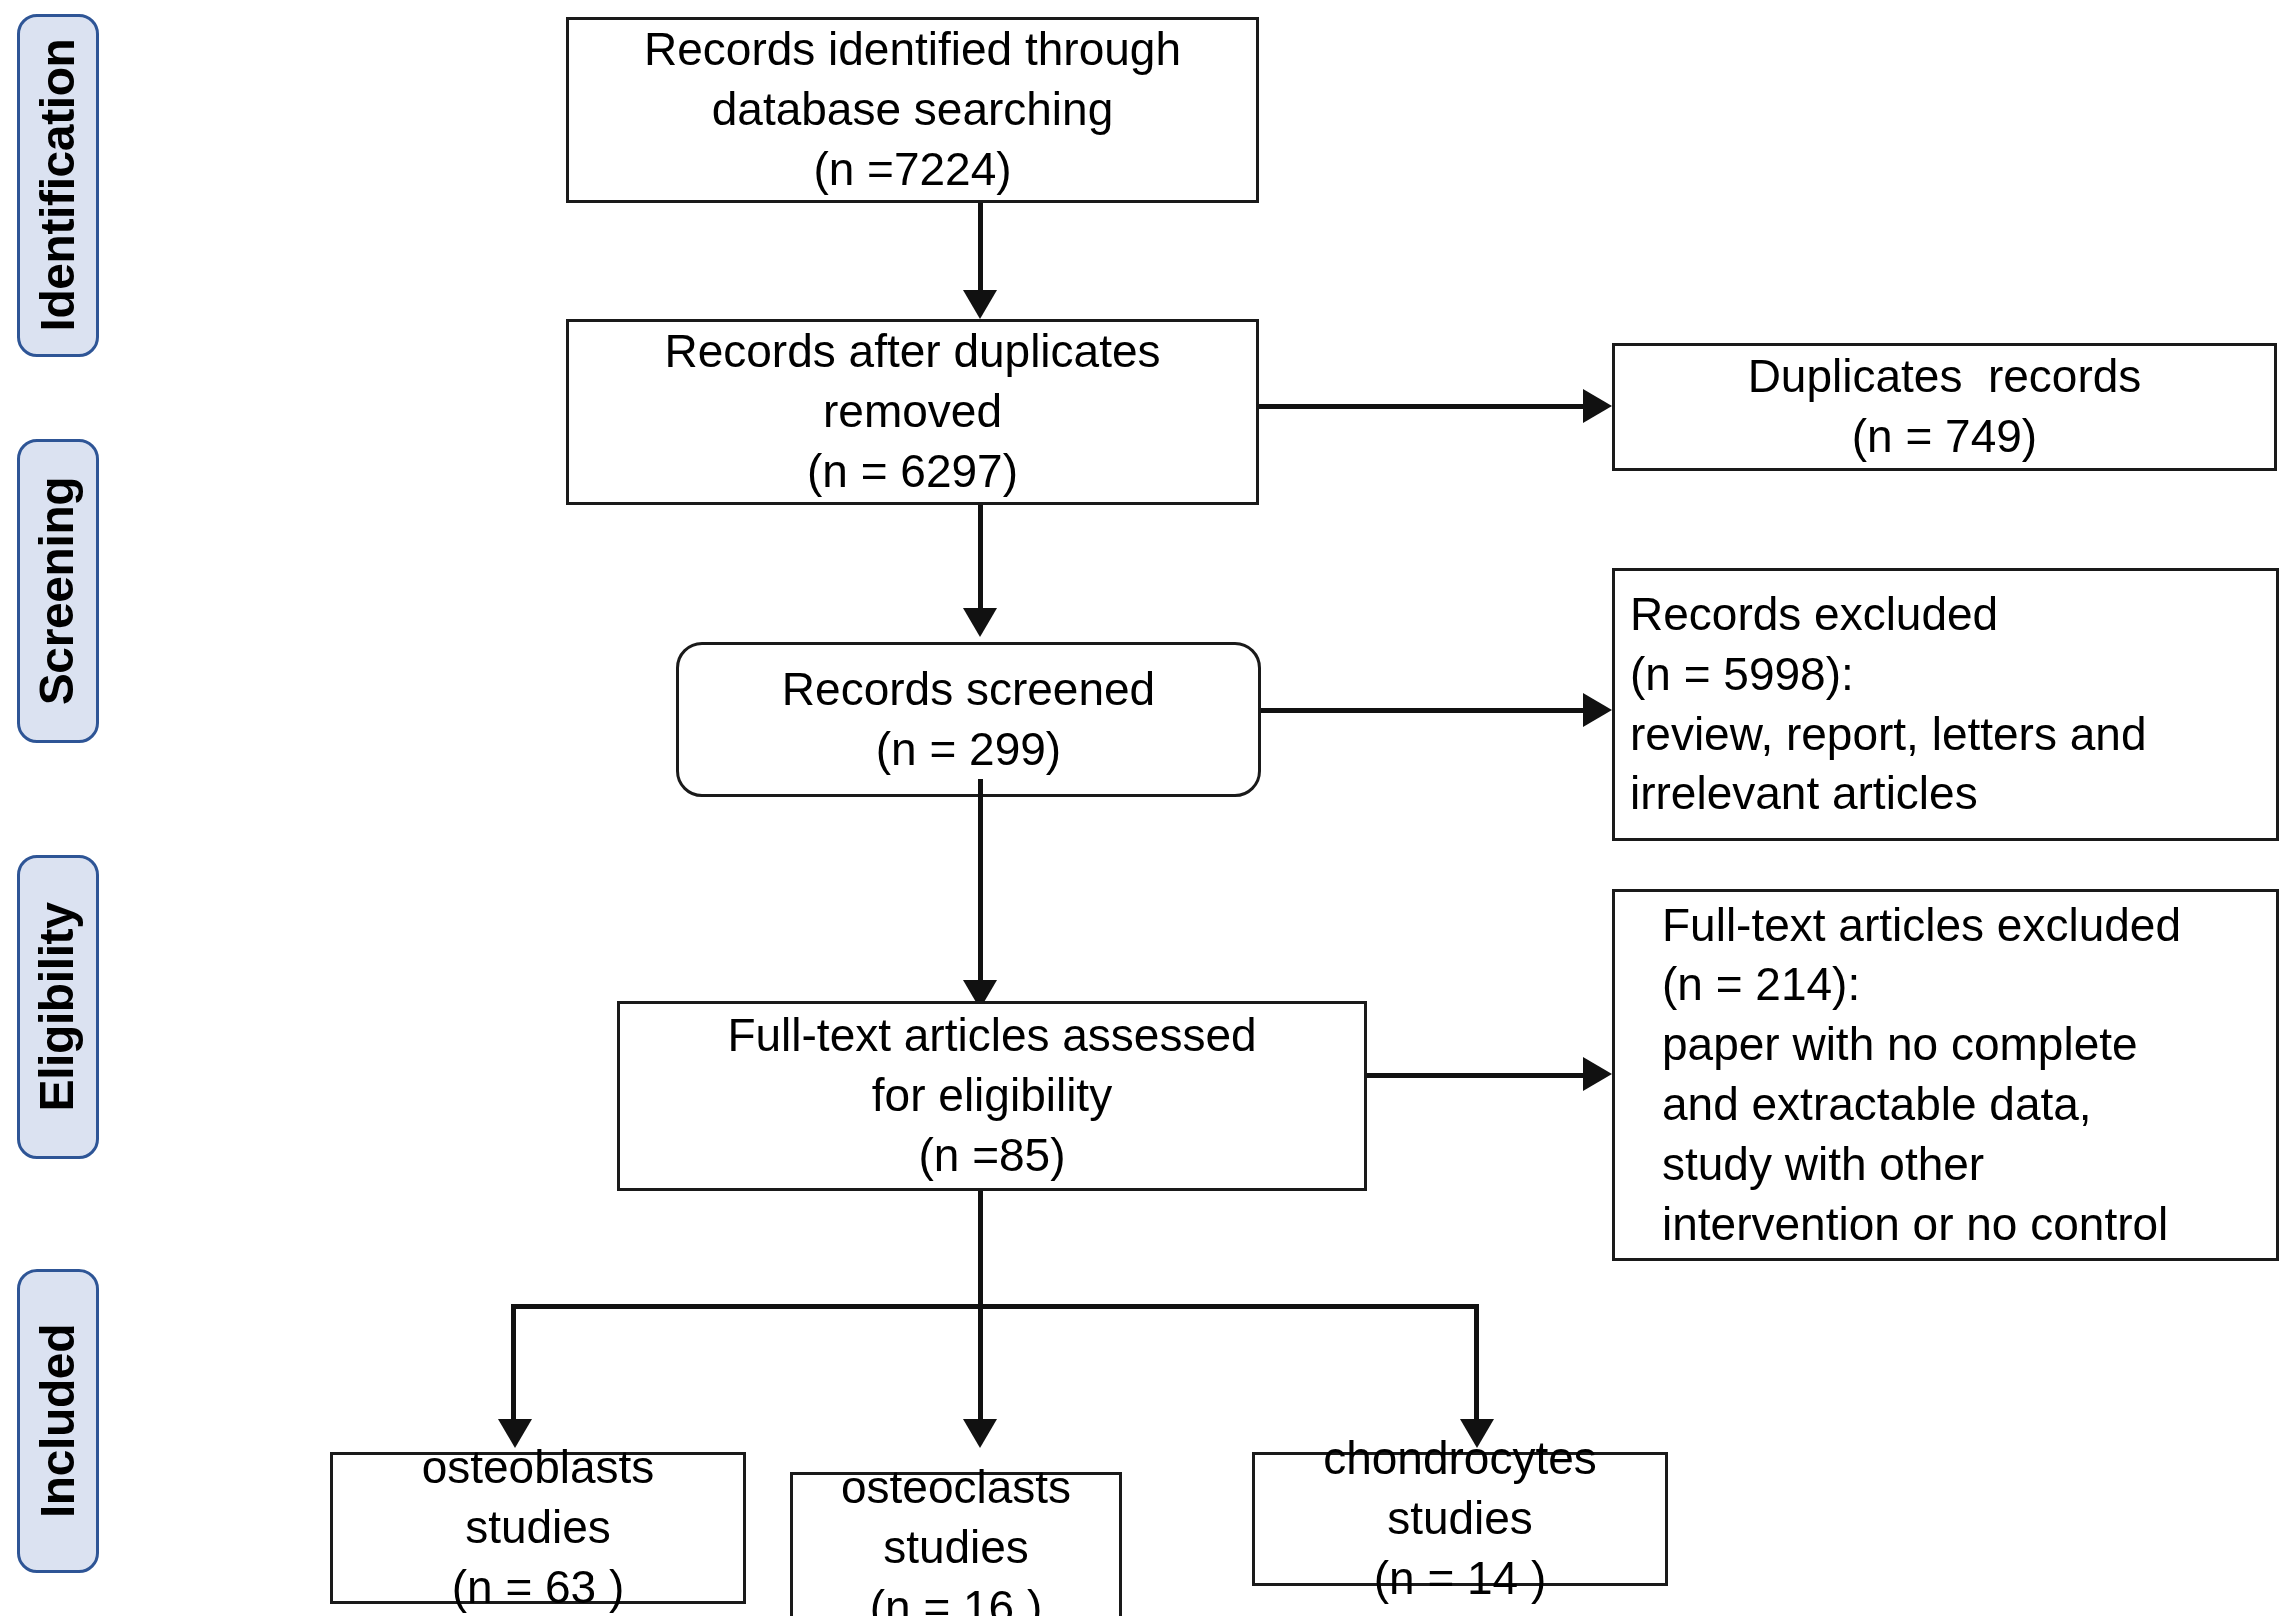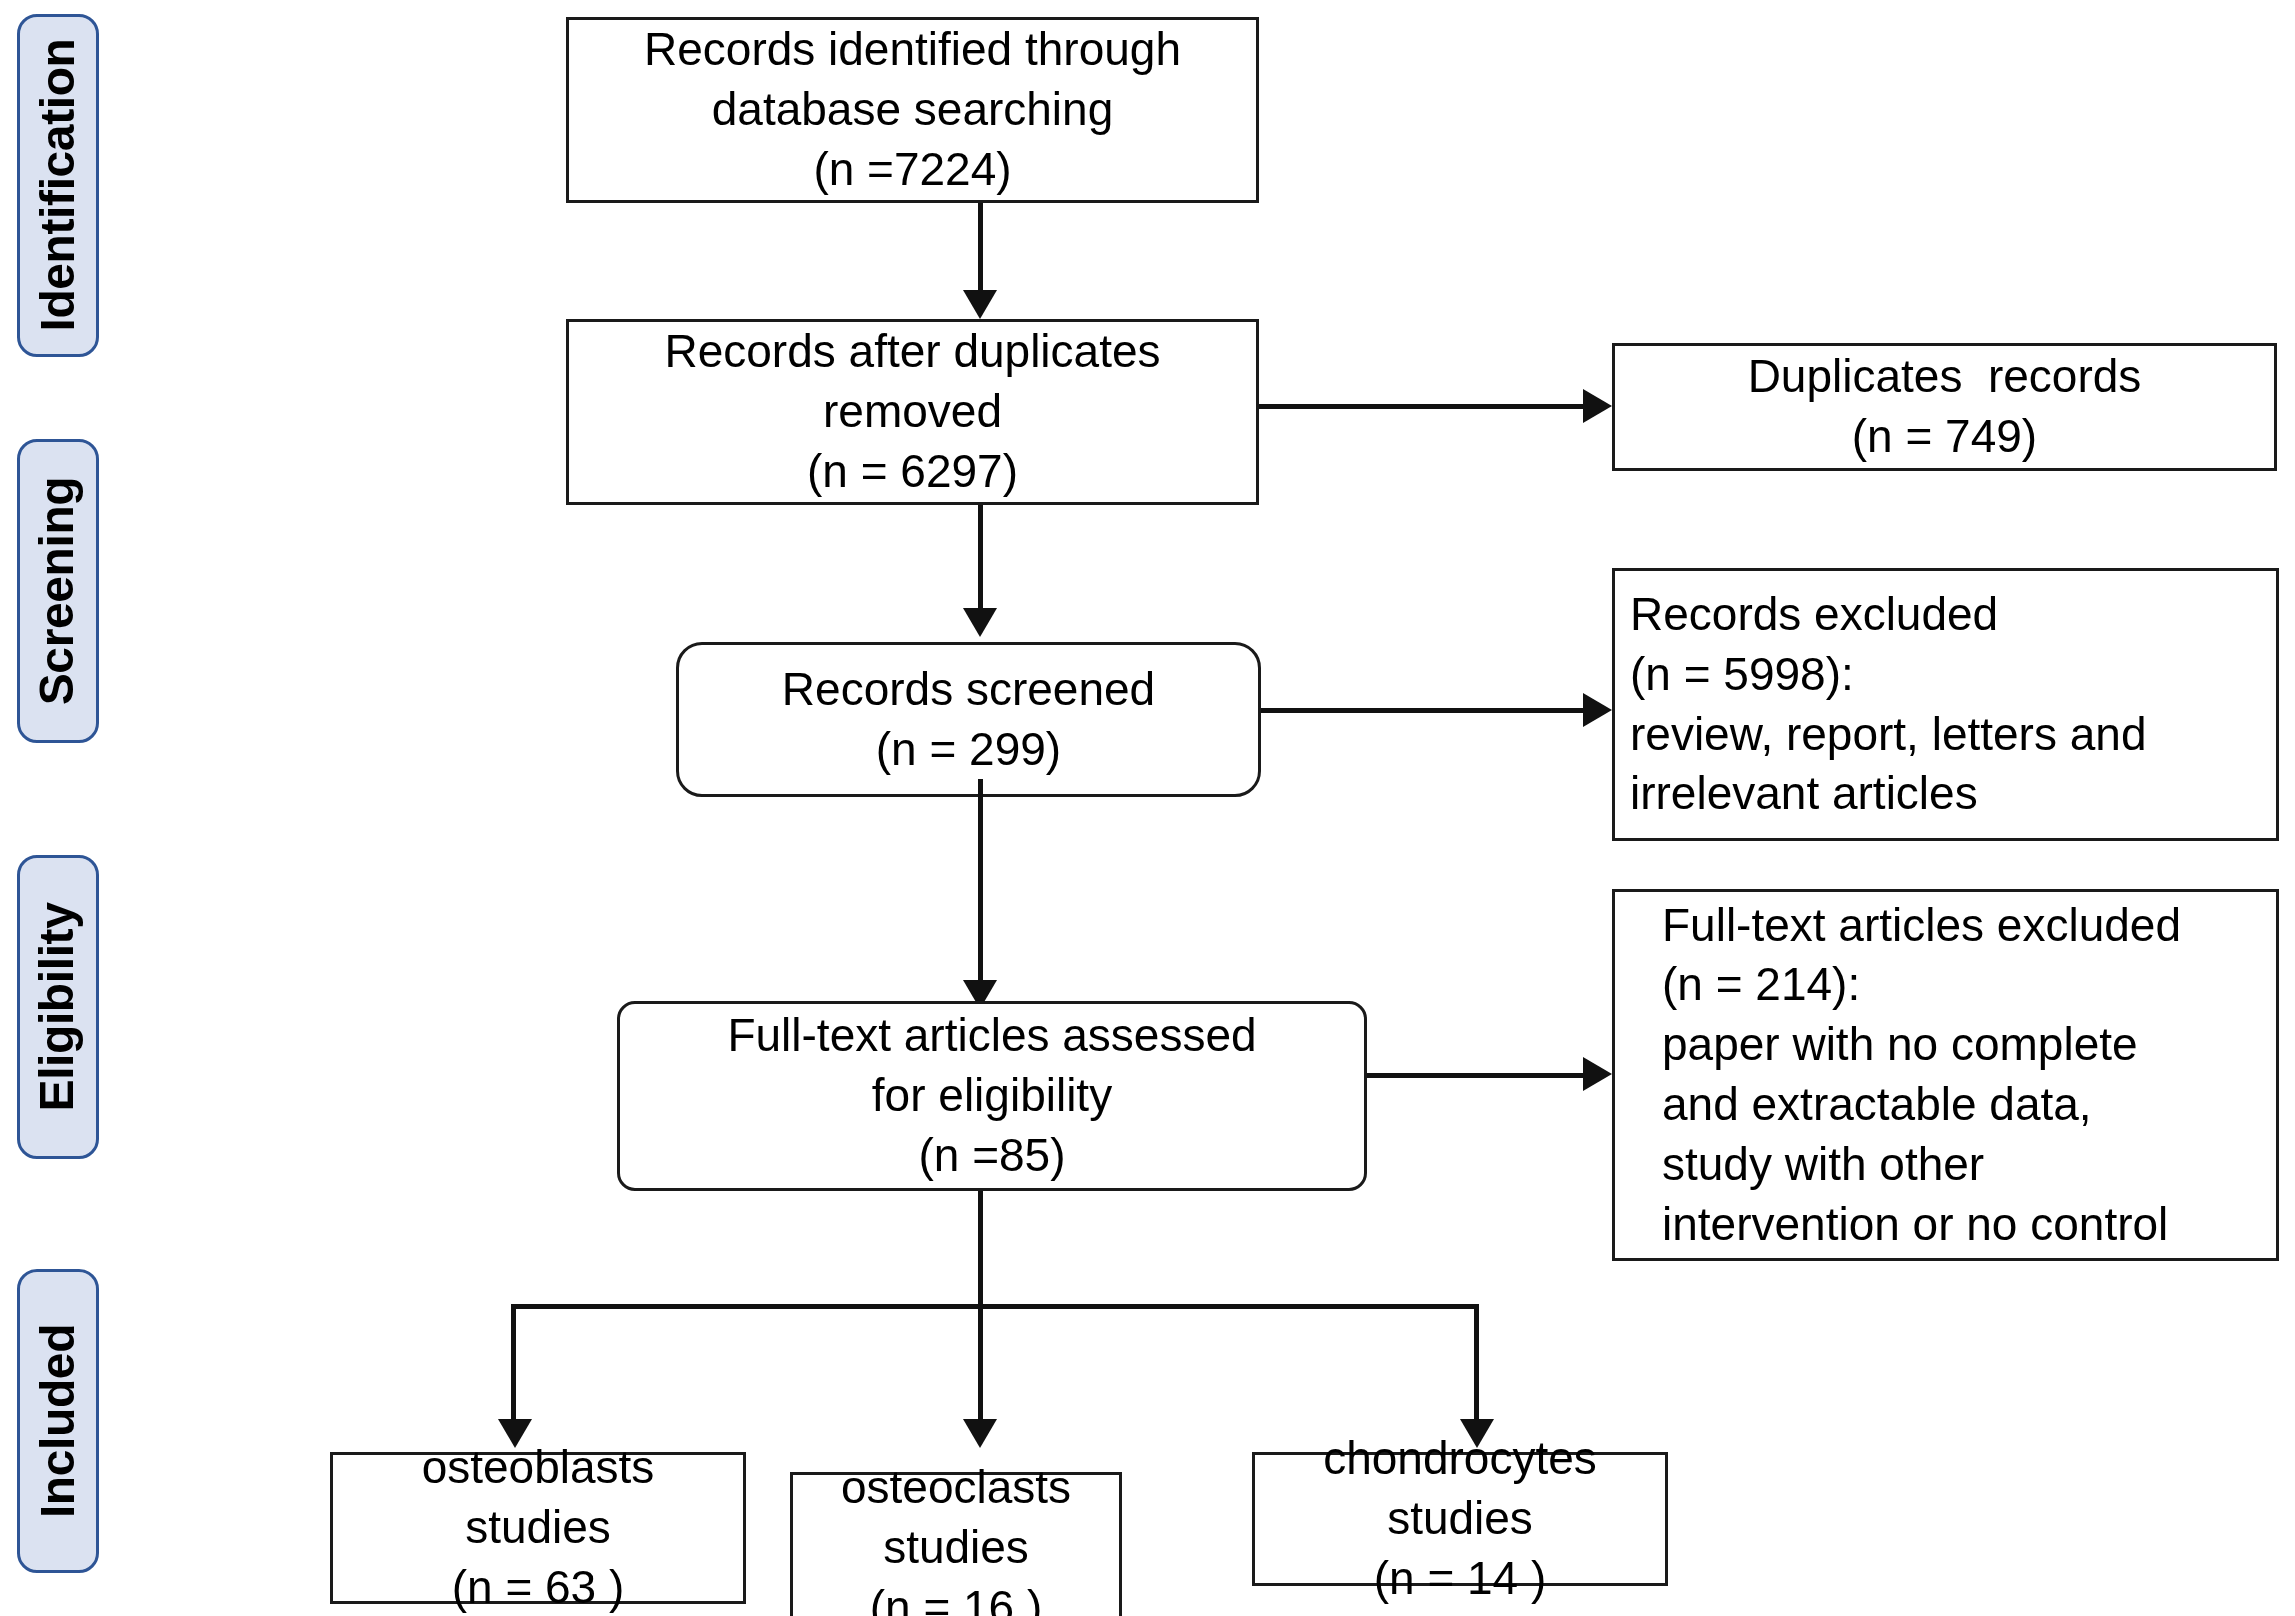--- a/index.html
+++ b/index.html
@@ -142,21 +142,21 @@
   <div class="flow-box left-text" style="left:1612px; top:568px; width:667px; height:273px;">
     <div class="line">Records excluded</div>
     <div class="line">(n = 5998):</div>
     <div class="line">review, report, letters and</div>
     <div class="line">irrelevant articles</div>
   </div>
 
   <div class="conn-v" style="left:978px; top:779px; width:4.6px; height:209px;"></div>
   <div class="arrow-down" style="left:963px; top:980px;"></div>
 
-  <div class="flow-box center-text" style="left:617px; top:1001px; width:750px; height:190px;border-radius:18px;">
+  <div class="flow-box center-text" style="left:617px; top:1001px; width:750px; height:190px;">
     <div class="line">Full-text articles assessed</div>
     <div class="line">for eligibility</div>
     <div class="line">(n =85)</div>
   </div>
 
   <div class="conn-h" style="left:1367px; top:1073px; width:220px; height:4.6px;"></div>
   <div class="arrow-right" style="left:1583px; top:1057px;"></div>
 
   <div class="flow-box left-text" style="left:1612px; top:889px; width:667px; height:372px;padding-left:32px;">
     <div class="line">Full-text articles excluded</div>

